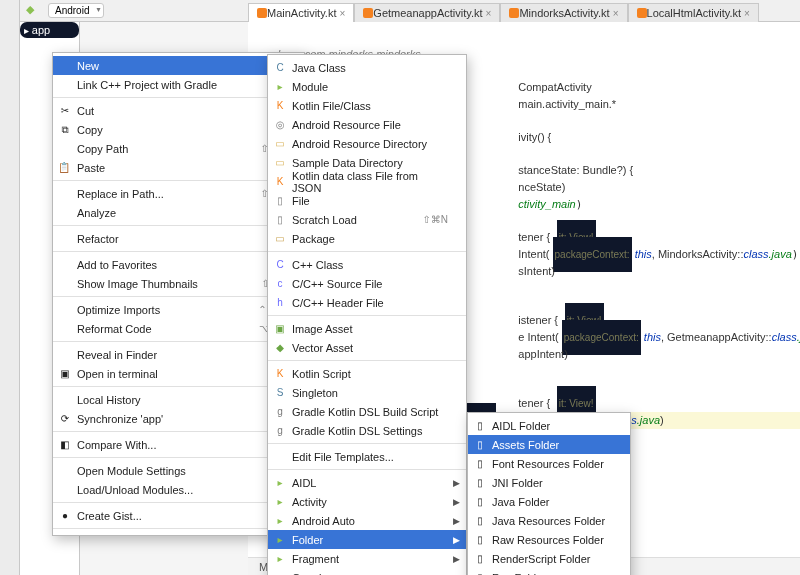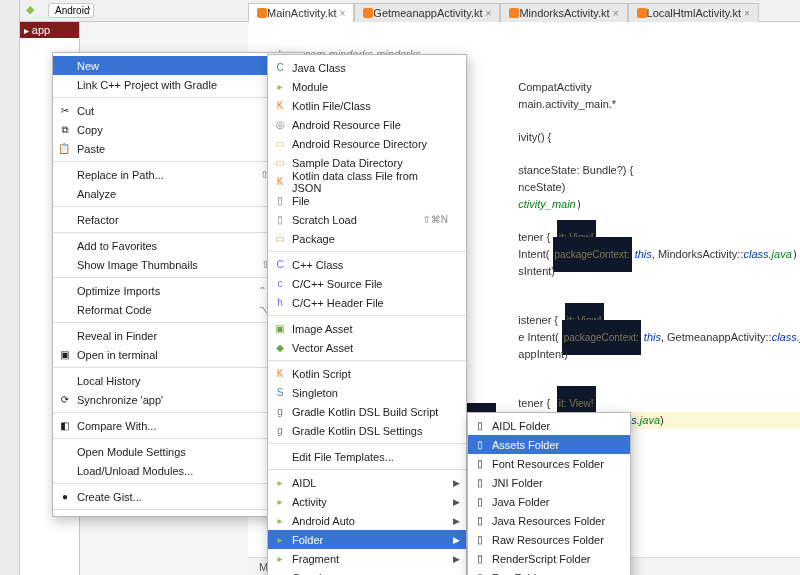--- a/index.html
+++ b/index.html
@@ -4,34 +4,34 @@
 <style>
 * { margin: 0; padding: 0; box-sizing: border-box; font-family: -apple-system, "Lucida Grande", sans-serif; font-size: 11px; }
 body { background: #f5f5f5; width: 800px; height: 575px; overflow: hidden; position: relative; }
 
 
 .left-strip { position: absolute; left: 0; top: 0; width: 20px; height: 100%; background: #ececec; border-right: 1px solid #c8c8c8; }
 
 
 .toolbar { position: absolute; left: 20px; top: 0; right: 0; height: 22px; background: #f0f0f0; border-bottom: 1px solid #c8c8c8; display: flex; align-items: center; padding: 0 6px; gap: 6px; }
 .tb-icon { width: 16px; height: 16px; display: inline-block; }
-.tb-sel { background: #fff; border: 1px solid #c8c8c8; border-radius: 3px; padding: 1px 4px 1px 6px; font-size: 10px; position: relative; }
+.tb-sel { background: #fff; border: 1px solid #c8c8c8; border-radius: 3px; padding: 1px 14px 1px 6px; font-size: 10px; position: relative; }
 .tb-sel::after { content: "▾"; position: absolute; right: 3px; top: 1px; font-size: 8px; color: #777; }
 
 
 .tabs { position: absolute; left: 248px; top: 0; right: 0; height: 22px; display: flex; align-items: flex-end; gap: 0; }
 .tab { background: #e8e8e8; border: 1px solid #c8c8c8; border-bottom: none; padding: 3px 8px; font-size: 10.5px; display: flex; align-items: center; color: #333; }
 .tab.active { background: #fff; }
 .tab .x { color: #888; margin-left: 3px; font-size: 10px; }
 .kfile { width: 10px; height: 10px; background: #f58220; border-radius: 2px; display: inline-block; }
 
 
 .project { position: absolute; left: 20px; top: 22px; width: 60px; bottom: 0; background: #fff; border-right: 1px solid #c8c8c8; }
 .project .node { padding: 2px 4px; font-size: 10px; }
-.project .sel { background: #7f1d1d; color: #fff; }
+.project .sel { background: #0f172a; color: #fff; border-radius: 7px; }
 
 
 .editor { position: absolute; left: 248px; top: 22px; right: 0; bottom: 18px; background: #fff; font-family: Menlo, monospace; font-size: 11px; line-height: 16px; padding: 8px 0 0 12px; color: #333; white-space: pre; }
 .kw { color: #0033b3; font-style: italic; }
 .str { color: #067d17; font-style: italic; }
 .pkg { color: #808080; font-style: italic; }
 .param { background: #0f172a; color: #7a7a55; padding: 12px 2px; font-size: 10px; }
 .hl { background: #fbf8d6; display: inline-block; width: 100%; }
 
 
@@ -140,20 +140,24 @@
       <span class="mi-icon ">✂</span>
       <span>Cut</span>
       <span class="shortcut">⌘X</span>
     </div>
     <div class="menu-item">
       <span class="mi-icon ">⧉</span>
       <span>Copy</span>
       <span class="shortcut">⌘C</span>
     </div>
     <div class="menu-item">
+      <span>Copy Path</span>
+      <span class="shortcut">⇧⌘C</span>
+    </div>
+    <div class="menu-item">
       <span class="mi-icon ">📋</span>
       <span>Paste</span>
       <span class="shortcut">⌘V</span>
     </div>
     <div class="menu-sep"></div>
     <div class="menu-item">
       <span>Replace in Path...</span>
       <span class="shortcut">⇧⌘R</span>
     </div>
     <div class="menu-item">

